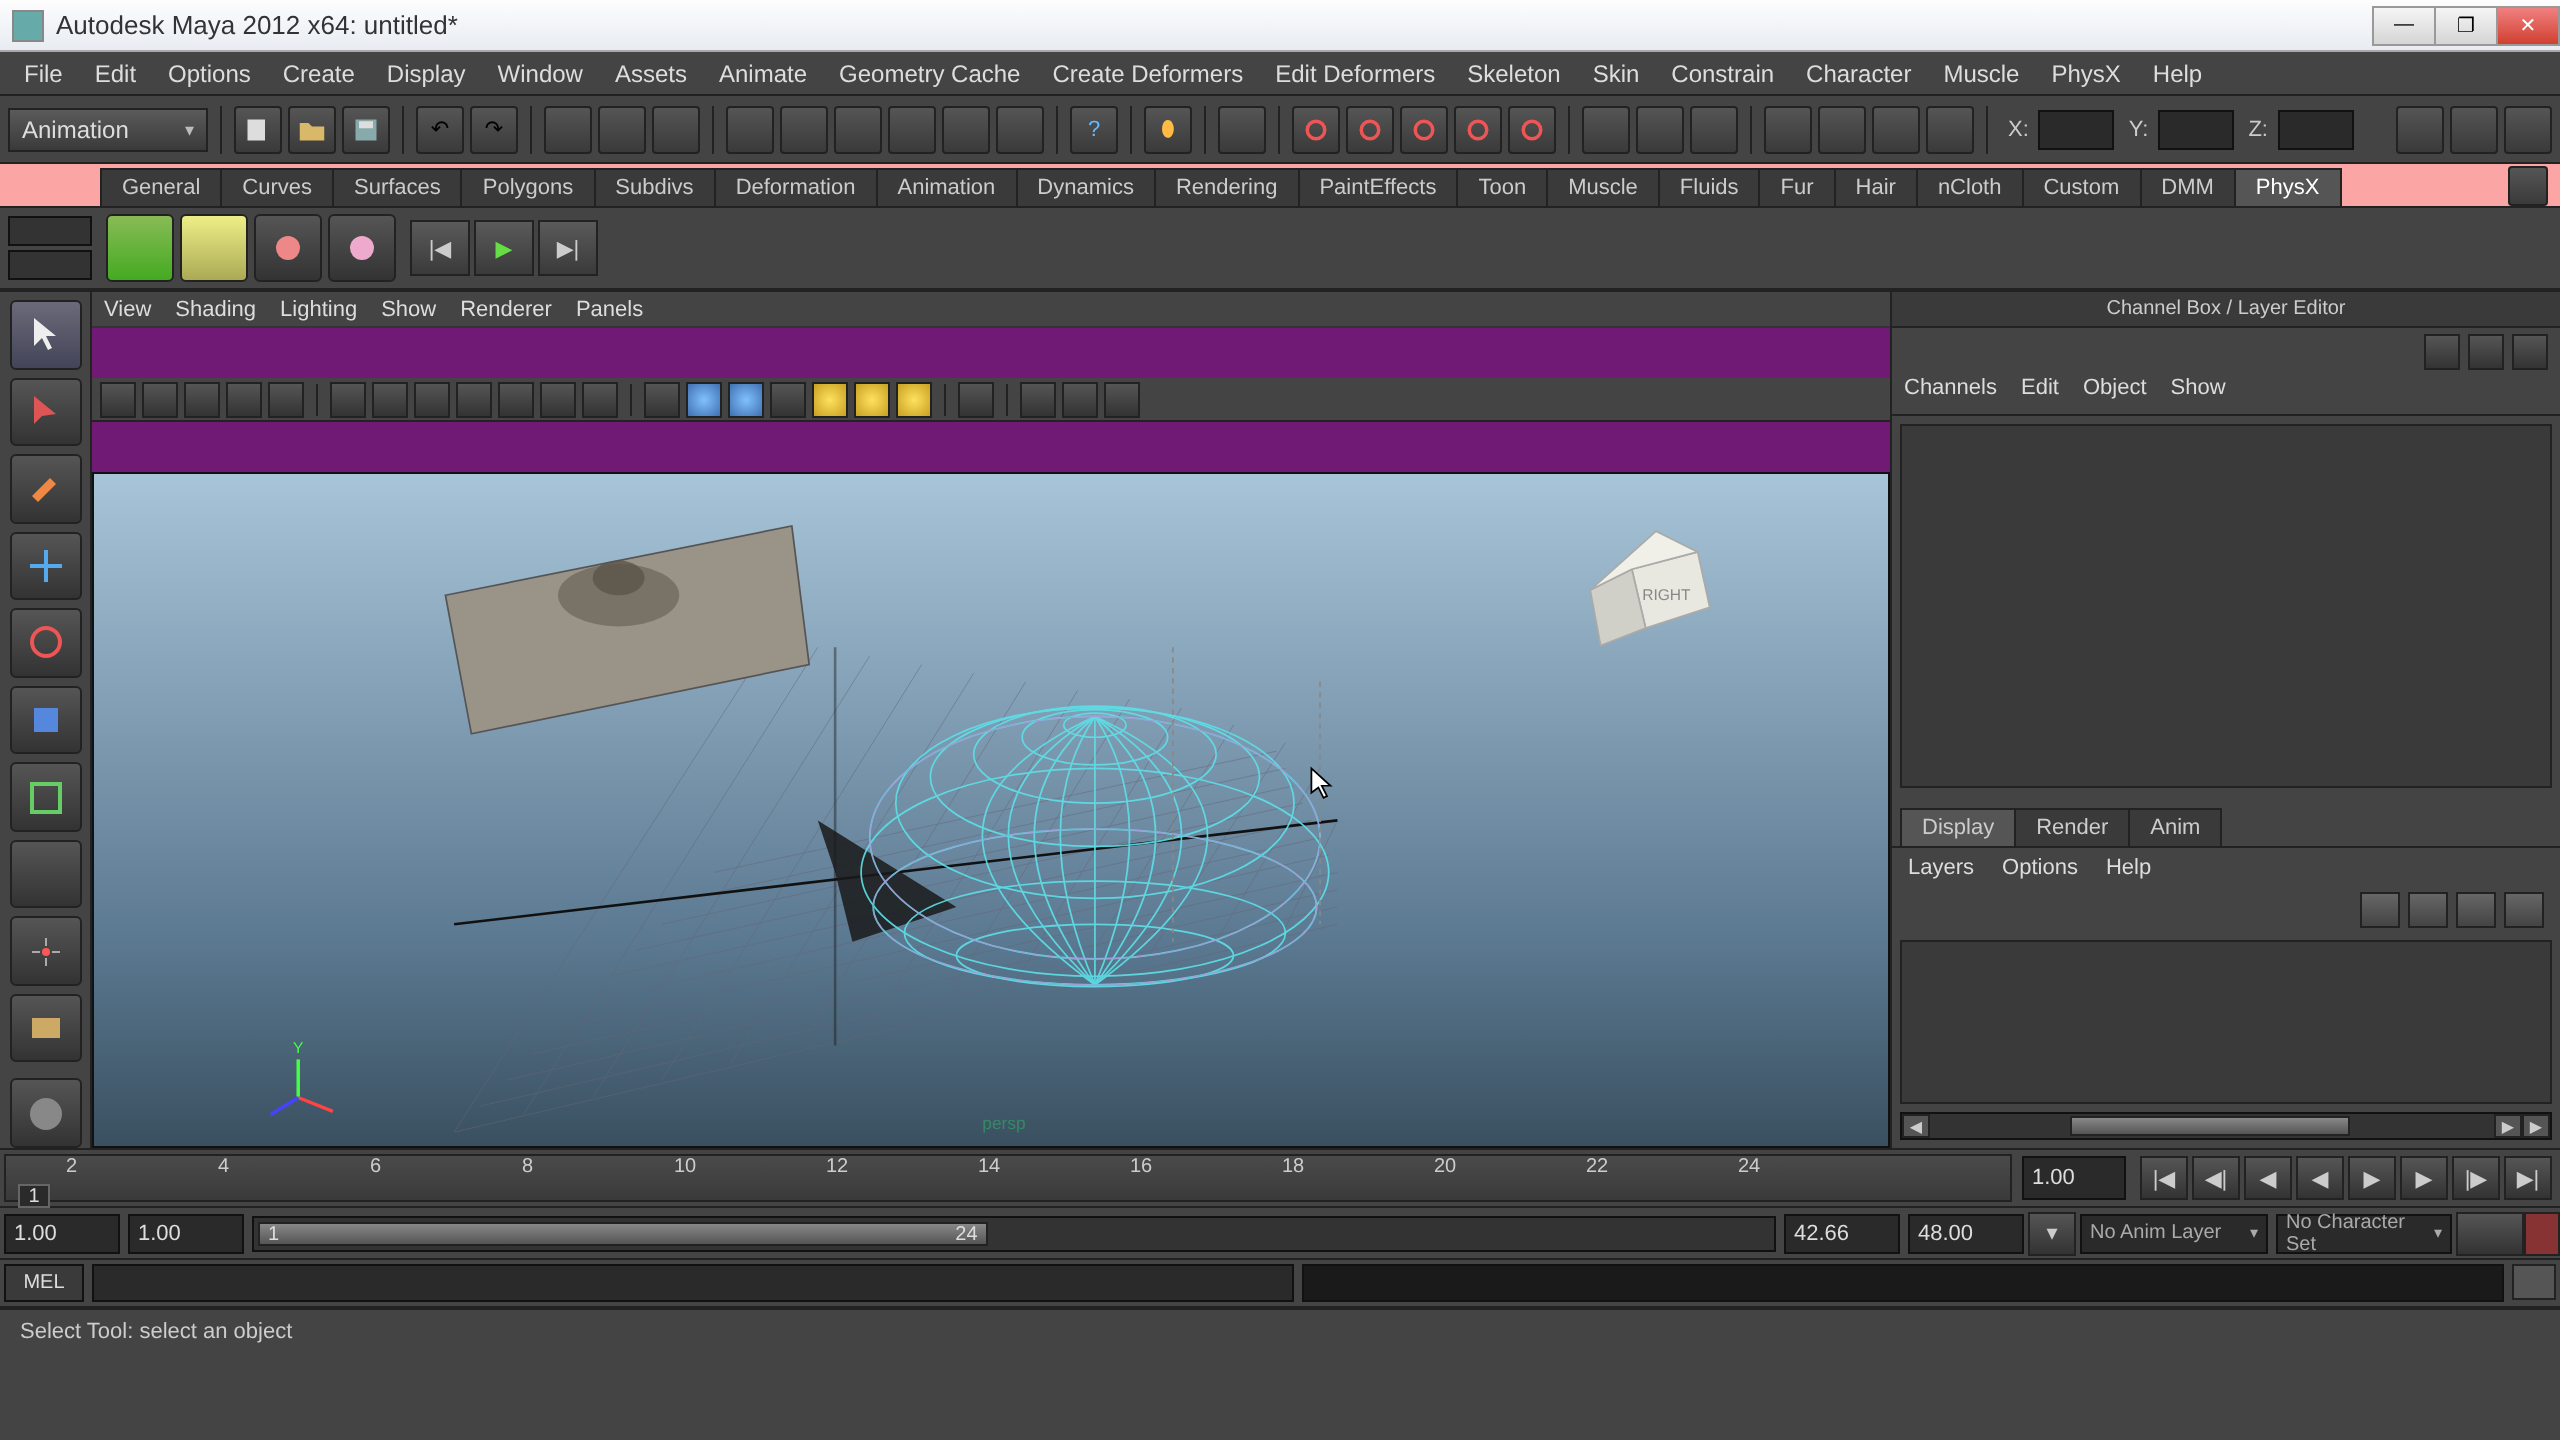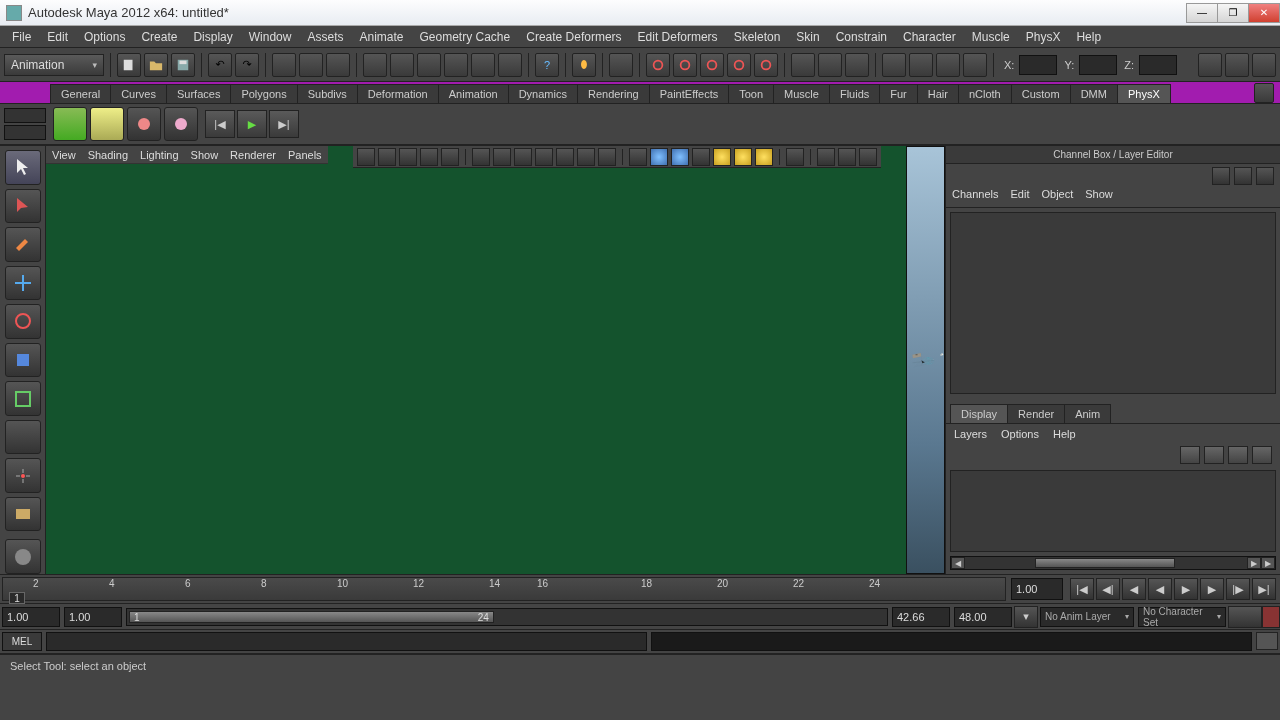--- a/index.html
+++ b/index.html
@@ -21,40 +21,40 @@
 .toolbar1 { height: 34px; background: #444; display: flex; align-items: center; border-bottom: 1px solid #222; padding: 0 4px; gap:3px; }
 .dropdown { width: 100px; height: 22px; background: linear-gradient(#5a5a5a,#3a3a3a); border: 1px solid #222; color: #ddd; font-size: 12px; display:flex; align-items:center; padding:0 6px; justify-content:space-between;}
 .dropdown::after { content:"▾"; font-size:9px; color:#bbb;}
 .tbtn { width: 24px; height: 24px; background: linear-gradient(#555,#3a3a3a); border: 1px solid #222; border-radius:2px; display:flex; align-items:center; justify-content:center; }
 .tbtn svg { width:14px; height:14px; }
 .sep { width: 1px; height: 24px; background: #222; margin: 0 3px; }
 .xyz-label { color:#ccc; font-size:11px; margin-left:4px;}
 .xyz-input { width:38px; height:20px; background:#2a2a2a; border:1px solid #111; margin-left:2px;}
 
 
-.shelftabs { height: 22px; background: #a21caf; display: flex; align-items: flex-end; padding-left: 50px; border-bottom: 1px solid #222;}
+.shelftabs { height: 22px; background: #fca5a5; display: flex; align-items: flex-end; padding-left: 50px; border-bottom: 1px solid #222;}
 .shelftab { padding: 3px 10px; color: #ccc; font-size: 11px; background:#3a3a3a; border:1px solid #222; border-bottom:none; margin-right:-1px; cursor:default;}
 .shelftab.active { background:#555; color:#fff;}
 .shelf-trash { position:absolute; right:6px; width:20px; height:20px;}
 
 
 .shelfcontent { height: 42px; background: #444; display:flex; align-items:center; padding:0 4px; border-bottom:2px solid #222; gap:3px;}
 .shelfbtn { width:34px; height:34px; background:linear-gradient(#555,#333); border:1px solid #222; border-radius:3px; display:flex; align-items:center; justify-content:center;}
 .shelf-side { width:42px; display:flex; flex-direction:column; gap:2px; margin-right:4px;}
 .shelf-side .mini { height:15px; background:#333; border:1px solid #111;}
 .playback-btns { display:flex; gap:2px; margin-left:4px;}
 .playbtn { width:30px; height:28px; background:linear-gradient(#5a5a5a,#3a3a3a); border:1px solid #222; display:flex; align-items:center; justify-content:center; color:#ccc;}
 
 
 .main { display:flex; height: 428px; }
 .lefttools { width:46px; background:#444; border-right:1px solid #222; display:flex; flex-direction:column; align-items:center; padding-top:4px; gap:4px;}
 .ltool { width:36px; height:36px; background:linear-gradient(#555,#333); border:1px solid #222; border-radius:3px; display:flex; align-items:center; justify-content:center;}
 .ltool.sel { background:linear-gradient(#6a6a7a,#444458);}
 
-.viewport-wrap { flex:1; display:flex; flex-direction:row; background:#14532d;gap:25px;}
+.viewport-wrap { flex:1; display:flex; flex-direction:column; background:#701a75;gap:25px;}
 .vp-menus { height:18px; background:#444; display:flex; align-items:center; padding:0 6px; gap:12px; border-bottom:1px solid #333;}
 .vp-menus span { color:#ddd; font-size:11px;}
 .vp-icons { height:22px; background:#444; display:flex; align-items:center; padding:0 4px; gap:3px; border-bottom:1px solid #222;}
 .vp-ibtn { width:18px; height:18px; background:linear-gradient(#555,#333); border:1px solid #222; display:flex; align-items:center; justify-content:center;}
 .vp-ibtn.yellow { background: radial-gradient(#ffe060,#c8a020);}
 .vp-ibtn.blue { background: radial-gradient(#80c0ff,#4070b0);}
 
 .viewport { flex:1; position:relative; background:linear-gradient(#a8c4d8 0%, #5a7890 70%, #3a5060 100%); border:1px solid #111; overflow:hidden;}
 .viewport svg { width:100%; height:100%;}
 
@@ -508,21 +508,21 @@
   <div class="timeslider">
     <div class="ts-track" id="tstrack">
       <div class="ts-marker">1</div>
     <div class="ts-tick" style="left: 30px;">2</div>
         <div class="ts-tick" style="left: 106px;">4</div>
         <div class="ts-tick" style="left: 182px;">6</div>
         <div class="ts-tick" style="left: 258px;">8</div>
         <div class="ts-tick" style="left: 334px;">10</div>
         <div class="ts-tick" style="left: 410px;">12</div>
         <div class="ts-tick" style="left: 486px;">14</div>
-        <div class="ts-tick" style="left: 534px;">16</div>
+        <div class="ts-tick" style="left: 562px;">16</div>
         <div class="ts-tick" style="left: 638px;">18</div>
         <div class="ts-tick" style="left: 714px;">20</div>
         <div class="ts-tick" style="left: 790px;">22</div>
         <div class="ts-tick" style="left: 866px;">24</div>
       </div>
     <div class="ts-field">1.00</div>
     <div class="ts-ctrls">
       <div class="ts-btn">|◀</div>
       <div class="ts-btn">◀|</div>
       <div class="ts-btn">◀</div>

